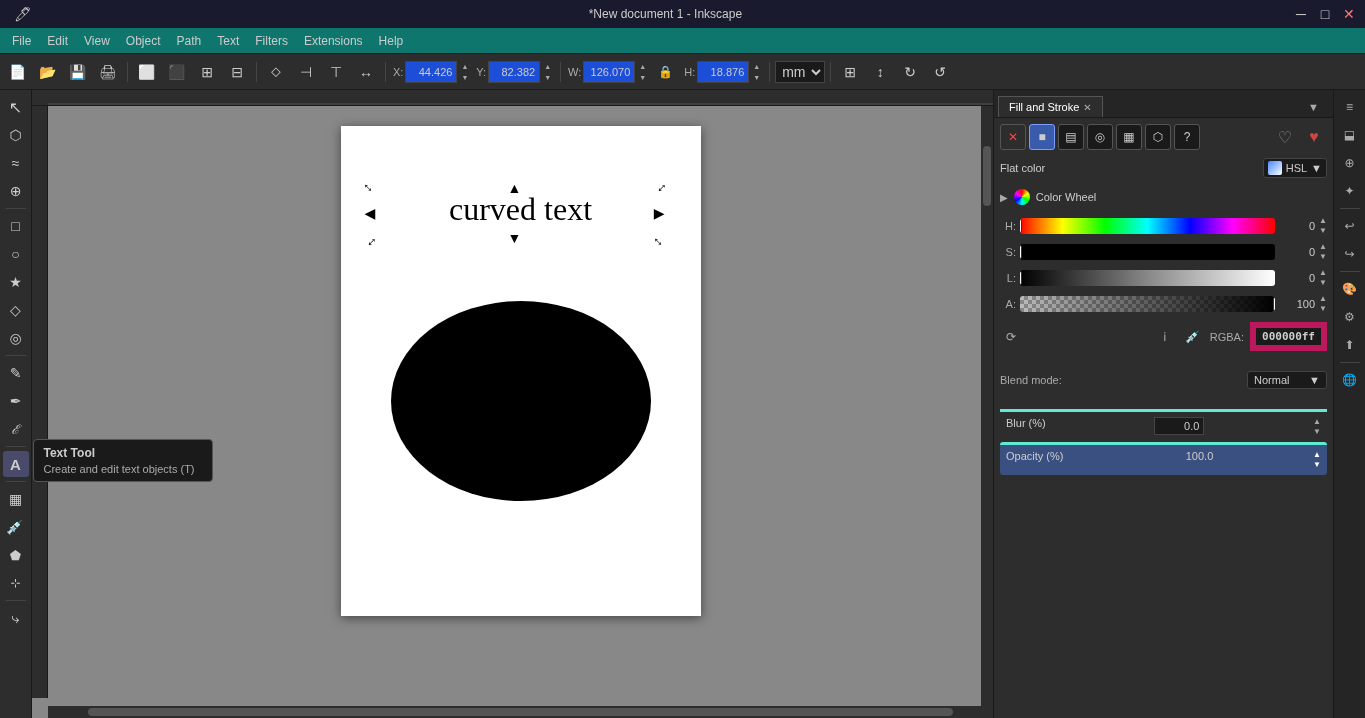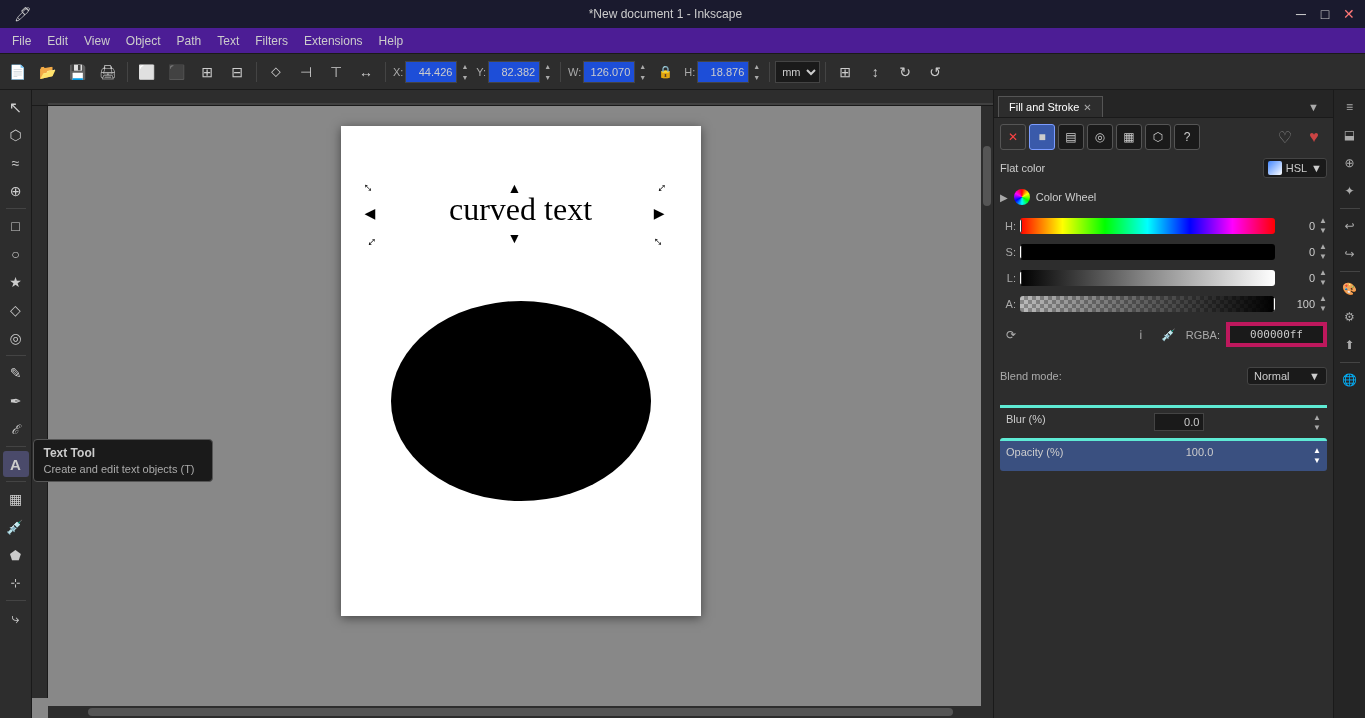--- a/index.html
+++ b/index.html
@@ -4,33 +4,33 @@
   <style>
     * { margin: 0; padding: 0; box-sizing: border-box; }
     body { width: 1365px; height: 718px; background: #2b2b2b; font-family: 'Segoe UI', Arial, sans-serif; font-size: 11px; color: #ccc; overflow: hidden; }
 
     
     #titlebar { height: 28px; background: #1a1a2e; display: flex; align-items: center; justify-content: space-between; padding: 0 8px; color: #ccc; font-size: 12px; }
     #titlebar-controls { display: flex; gap: 8px; }
     .title-btn { width: 16px; height: 16px; display: flex; align-items: center; justify-content: center; cursor: pointer; color: #ccc; font-size: 14px; }
 
     
-    #menubar { height: 26px; background: #4c1d95; display: flex; align-items: center; padding: 0 4px; border-bottom: 1px solid #1a1a1a; }
+    #menubar { height: 26px; background: #0f766e; display: flex; align-items: center; padding: 0 4px; border-bottom: 1px solid #1a1a1a; }
     .menu-item { padding: 3px 8px; cursor: pointer; color: #ccc; font-size: 12px; }
 
     
     #toolbar { height: 36px; background: #2d2d2d; display: flex; align-items: center; padding: 0 4px; border-bottom: 1px solid #1a1a1a; gap: 2px; }
     .tb-btn { width: 28px; height: 26px; display: flex; align-items: center; justify-content: center; cursor: pointer; background: transparent; border: none; color: #ccc; font-size: 14px; border-radius: 3px; }
     .tb-separator { width: 1px; height: 20px; background: #444; margin: 0 3px; }
     .coord-group { display: flex; align-items: center; gap: 2px; margin: 0 2px; }
     .coord-label { color: #aaa; font-size: 11px; }
     .coord-input { width: 52px; height: 22px; background: #1d4ed8; border: 1px solid #444; color: #ccc; font-size: 11px; padding: 0 4px; text-align: right; }
     .coord-stepper { display: flex; flex-direction: column; }
     .coord-stepper span { font-size: 7px; cursor: pointer; color: #aaa; line-height: 11px; padding: 0 2px; }
-    .unit-select { background: #1a1a1a; border: 1px solid #444; color: #ccc; font-size: 11px; height: 22px; padding: 0 2px; }
+    .unit-select { background: #1a1a1a; border: 1px solid #444; color: #ccc; font-size: 14px; height: 22px; padding: 0 2px; }
 
     
     #main { display: flex; height: calc(718px - 90px); }
 
     
     #toolbox { width: 32px; background: #2d2d2d; display: flex; flex-direction: column; align-items: center; padding: 4px 0; gap: 2px; border-right: 1px solid #1a1a1a; }
     .tool-btn { width: 26px; height: 26px; display: flex; align-items: center; justify-content: center; cursor: pointer; color: #ccc; font-size: 14px; border-radius: 3px; position: relative; }
     .tool-btn:hover, .tool-btn.active { background: #3a3a3a; }
     .tool-btn.active { background: #4a4a6a; }
     .tool-separator { width: 20px; height: 1px; background: #444; margin: 2px 0; }
@@ -95,21 +95,21 @@
     .slider-hue { background: linear-gradient(to right, #f00, #ff0, #0f0, #0ff, #00f, #f0f, #f00); }
     .slider-sat { background: linear-gradient(to right, #000, #f00); }
     .slider-thumb { position: absolute; top: 50%; transform: translate(-50%, -50%); width: 4px; height: 14px; background: #fff; border: 1px solid #333; border-radius: 2px; }
     .slider-value { width: 36px; text-align: right; color: #ccc; font-size: 11px; }
     .slider-stepper { display: flex; flex-direction: column; }
     .slider-stepper span { font-size: 8px; cursor: pointer; color: #aaa; line-height: 10px; }
 
     
     .rgba-row { display: flex; align-items: center; justify-content: flex-end; gap: 6px; margin: 8px 0; }
     .rgba-label { color: #aaa; font-size: 11px; }
-    .rgba-value { color: #ccc; font-size: 11px; font-family: monospace; background: #1a1a1a; border: 4px solid #be185d; padding: 2px 20px; }
+    .rgba-value { color: #ccc; font-size: 11px; font-family: monospace; background: #1a1a1a; border: 6px solid #be185d; padding: 2px 6px; font-weight: bold; }
     .bi-btn { width: 22px; height: 22px; display: flex; align-items: center; justify-content: center; cursor: pointer; color: #aaa; font-size: 12px; }
 
     
     .blend-row { display: flex; align-items: center; justify-content: space-between; margin: 20px 0; }
     .blend-label { color: #aaa; font-size: 11px; }
     .blend-select { background: #1a1a1a; border: 1px solid #444; color: #ccc; font-size: 11px; padding: 2px 6px; cursor: pointer; display: flex; align-items: center; gap: 4px; border-radius: 3px; min-width: 80px; justify-content: space-between; }
 
     
     .param-row { display: flex; align-items: flex-start; justify-content: space-between; padding: 5px 6px; border-top: 3px solid #5eead4; }
     .param-label { color: #ccc; font-size: 11px; }

